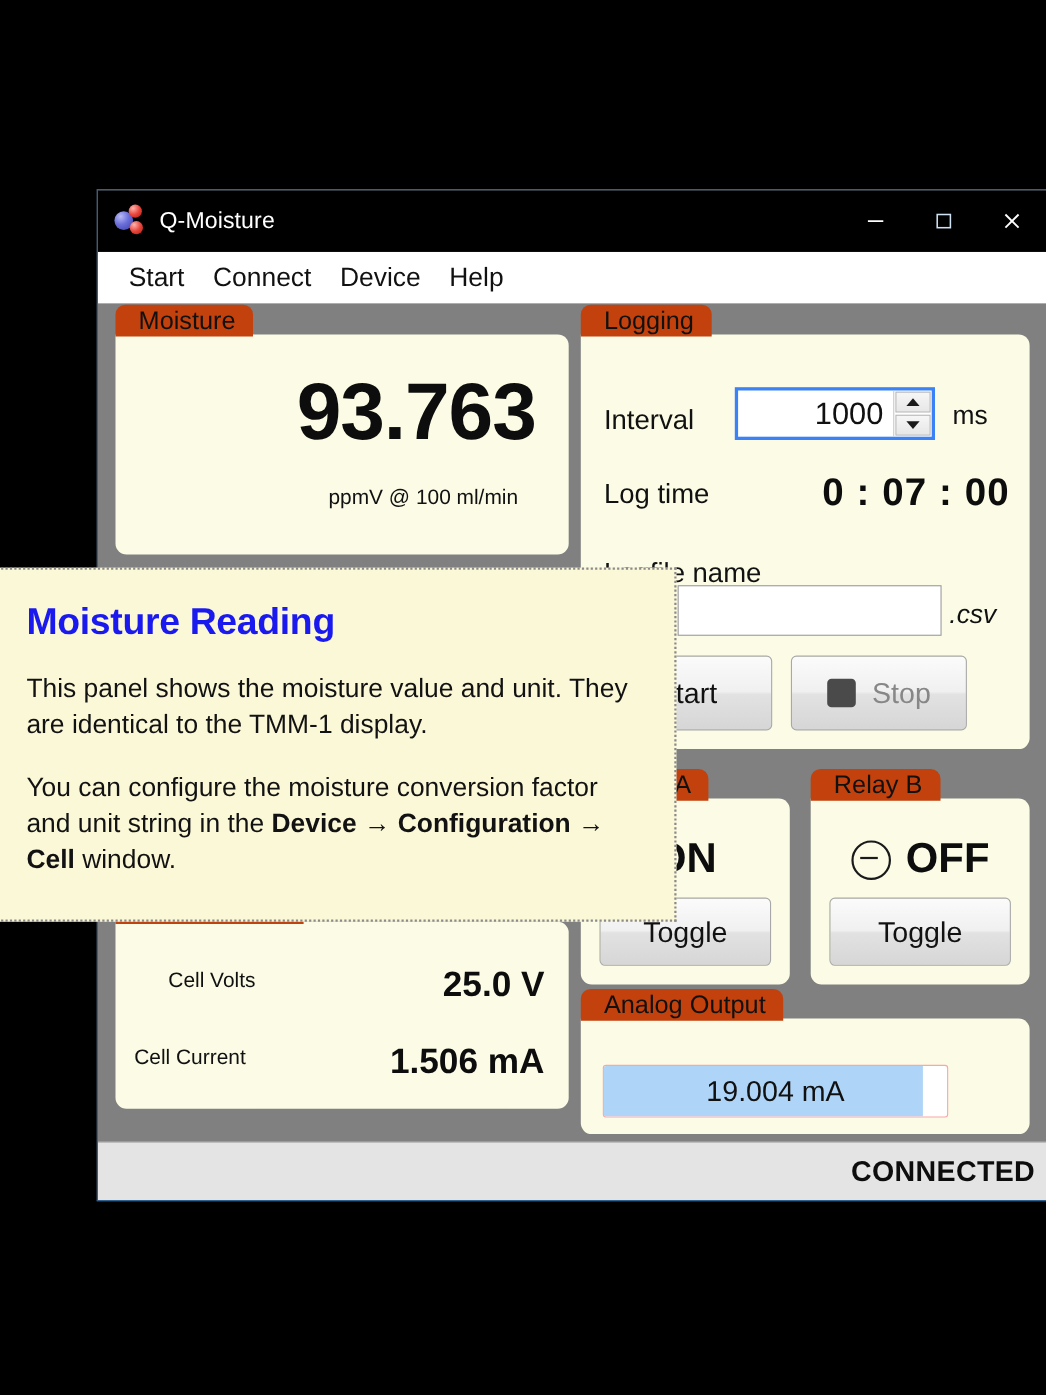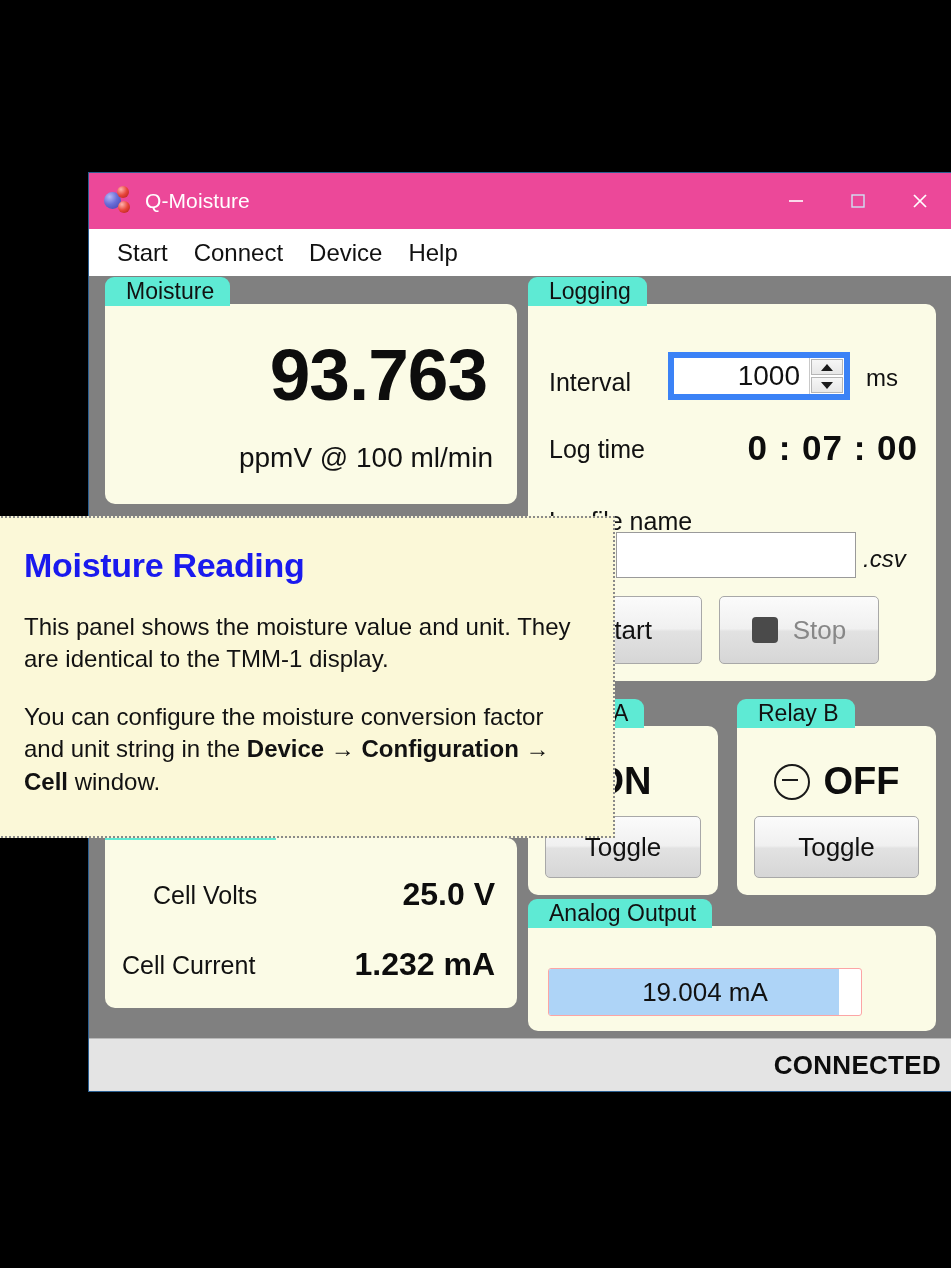--- a/index.html
+++ b/index.html
@@ -21,21 +21,21 @@
     border: 1px solid #2b5f91;
     border-right: none;
     box-sizing: border-box;
     background: #808080;
     overflow: hidden;
   }
 
   
   #title-bar {
     height: 56px;
-    background: #ec4899;
+    background: #000000;
     display: flex;
     align-items: center;
     position: relative;
   }
   #app-icon {
     width: 30px; height: 30px;
     margin-left: 14px;
     position: relative;
     flex: 0 0 auto;
   }
@@ -98,21 +98,21 @@
   .panel {
     position: absolute;
     background: #fbfbe6;
     border-radius: 0 10px 10px 10px;
     box-sizing: border-box;
   }
   .panel-title {
     position: absolute;
     top: -27px; left: 0;
     height: 29px;
-    background: #5eead4;
+    background: #c2410c;
     border-radius: 9px 9px 0 0;
     padding: 0 16px 0 21px;
     display: flex; align-items: center;
     font-size: 23px;
     color: #111111;
     white-space: nowrap;
   }
   .panel-title.with-check { padding-left: 16px; }
 
   .chk {
@@ -139,43 +139,43 @@
   #moisture-value {
     position: absolute;
     right: 30px; top: 34px;
     font-size: 73px; font-weight: bold;
     color: #0d0d0d;
     letter-spacing: -1px;
     line-height: 1;
   }
   #moisture-unit {
     position: absolute;
-    right: 24px; top: 138px;
-    font-size: 28px;
+    right: 46px; top: 138px;
+    font-size: 19px;
     color: #111111;
   }
 
   
   #panel-logging { left: 439px; top: 28px; width: 408px; height: 377px; }
   .log-label {
     position: absolute;
     font-size: 25px;
     color: #111111;
   }
   #lbl-interval { left: 21px; top: 64px; }
   #lbl-logtime  { left: 21px; top: 131px; }
   #lbl-logfile  { left: 21px; top: 203px; }
   #lbl-ms       { left: 338px; top: 60px; font-size: 24px; }
   #lbl-csv      { left: 335px; top: 241px; font-size: 24px; font-style: italic; }
 
   #interval-spin {
     position: absolute;
     left: 140px; top: 48px;
     width: 182px; height: 48px;
-    border: 6px solid #3b82f6;
+    border: 3px solid #3b82f6;
     background: #ffffff;
     display: flex;
     box-sizing: border-box;
   }
   #interval-value {
     flex: 1;
     display: flex; align-items: center; justify-content: flex-end;
     padding-right: 9px;
     font-size: 28px;
     color: #111111;
@@ -279,21 +279,21 @@
     display: flex; align-items: center; justify-content: center;
     font-size: 26px;
     color: #111111;
     box-sizing: border-box;
   }
 
   
   #panel-cell { left: 16px; top: 562px; width: 412px; height: 170px; }
   .cell-label {
     position: absolute;
-    font-size: 25px;
+    font-size: 19px;
     color: #111111;
   }
   .cell-value {
     position: absolute;
     right: 22px;
     font-size: 32px; font-weight: bold;
     color: #0d0d0d;
   }
   #lbl-cell-volts   { left: 48px; top: 43px; }
   #val-cell-volts   { top: 38px; }
@@ -467,21 +467,21 @@
     </div>
 
     <div class="panel" id="panel-cell">
       <div class="panel-title with-check">
         <span class="chk"></span>
         <span>Cell Power</span>
       </div>
       <div class="cell-label" id="lbl-cell-volts">Cell Volts</div>
       <div class="cell-value" id="val-cell-volts">25.0 V</div>
       <div class="cell-label" id="lbl-cell-current">Cell Current</div>
-      <div class="cell-value" id="val-cell-current">1.232 mA</div>
+      <div class="cell-value" id="val-cell-current">1.506 mA</div>
     </div>
 
     <div class="panel" id="panel-analog">
       <div class="panel-title">Analog Output</div>
       <div id="analog-bar">
         <div id="analog-fill" style="width: 93%; background: rgb(174, 212, 247);"></div>
         <div id="analog-text">19.004 mA</div>
       </div>
     </div>
 

